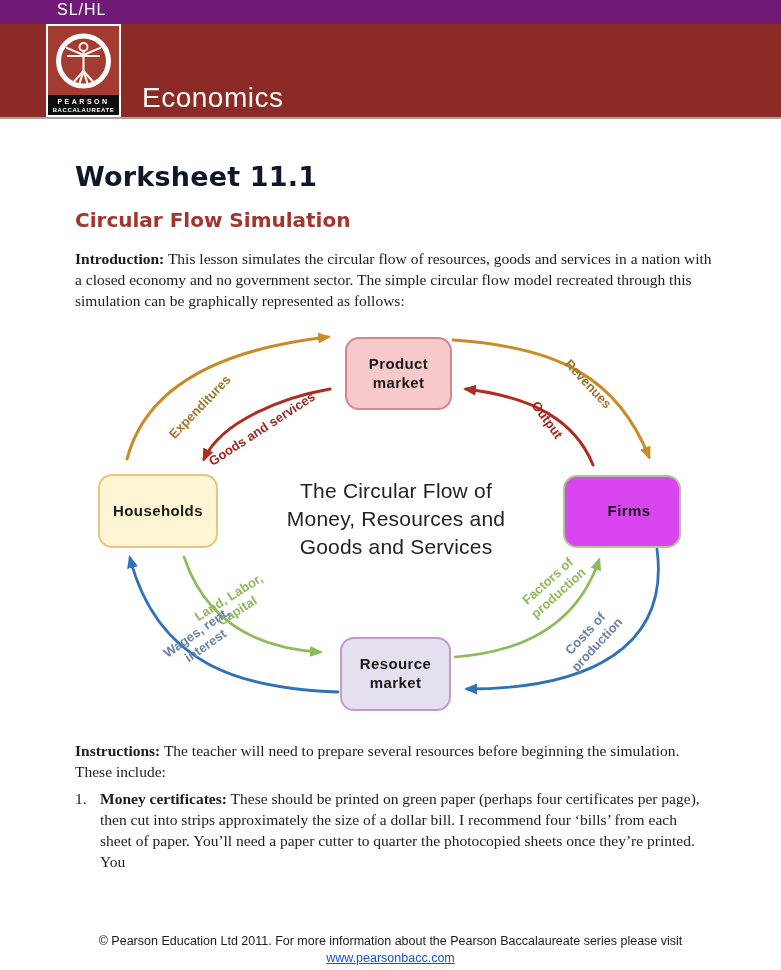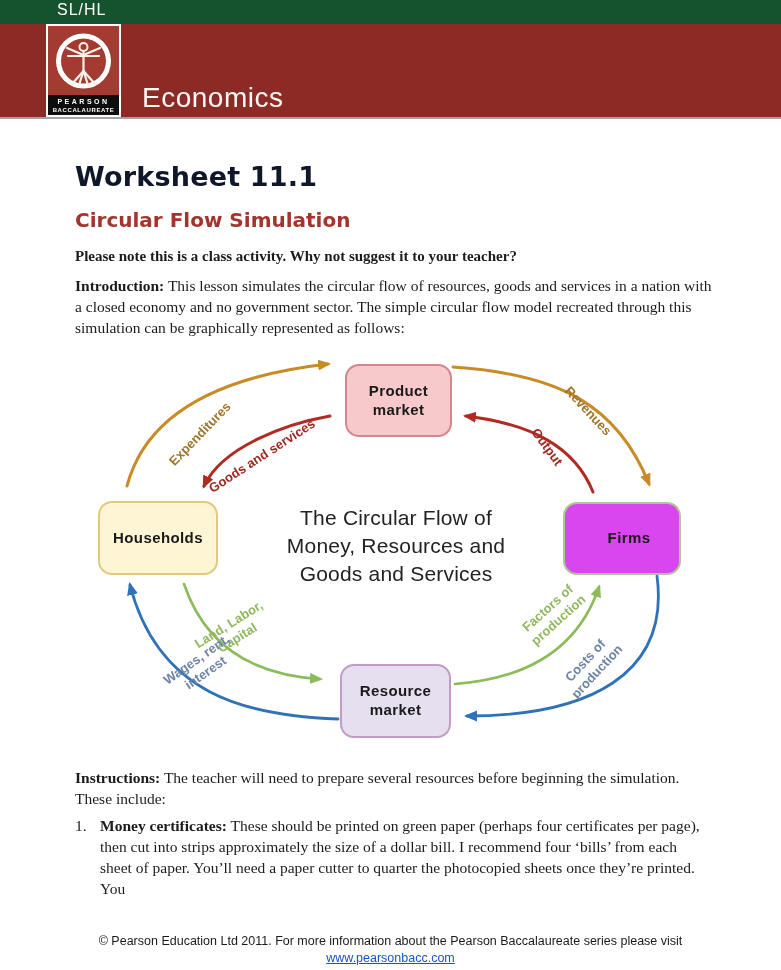--- a/index.html
+++ b/index.html
@@ -1,21 +1,21 @@
 <!DOCTYPE html>
 <html><head>
 <meta charset="utf-8">
 <style>
   html,body{margin:0;padding:0;background:#ffffff;}
   .page{position:relative;width:781px;height:970px;background:#fff;overflow:hidden;
         font-family:"Liberation Serif",serif;color:#1b1b1b;}
 
   
   .hdr{position:relative;width:781px;height:117px;}
-  .hdr-strip{position:absolute;left:0;top:0;width:100%;height:24px;background:#14532d;}
+  .hdr-strip{position:absolute;left:0;top:0;width:100%;height:24px;background:#701a75;}
   .hdr-strip span{position:absolute;left:57px;top:1px;color:#fff;
         font:16px "Liberation Sans",sans-serif;letter-spacing:1px;}
   .hdr-band{position:absolute;left:0;top:24px;width:100%;height:93px;background:#8c2b25;
         border-bottom:2px solid #a3a3a3;}
   .hdr-title{position:absolute;left:142px;top:58px;color:#fdf8f4;
         font:28px "Liberation Sans",sans-serif;letter-spacing:.5px;}
   .logo{position:absolute;left:46px;top:24px;width:75px;height:93px;}
 
   
   .content{padding:0 69px 0 75px;}
@@ -91,21 +91,20 @@
         <text x="37.5" y="88" text-anchor="middle" fill="#ffffff" font-family="Liberation Sans, sans-serif" font-size="6" font-weight="bold" letter-spacing="0.6">BACCALAUREATE</text>
       </svg>
     </div>
   </div>
 
   <div class="content">
 
     <h1 class="ws">Worksheet 11.1</h1>
     <h2 class="ws">Circular Flow Simulation</h2>
 
-    <p class="note">Please note this is a class activity. Why not suggest it to your teacher?</p>
 
 
     <p class="para"><b>Introduction:</b> <span>This lesson simulates the circular flow of resources, goods and services in a nation with a closed economy and no government sector. The simple circular flow model recreated through this simulation can be graphically represented as follows:</span></p>
 
     <div class="diagram">
 
       <svg class="dg-svg" width="640" height="413" viewBox="0 0 640 413">
         <defs>
           <marker id="ah-gold" markerUnits="userSpaceOnUse" markerWidth="15" markerHeight="13" refX="10" refY="5.5" orient="auto">
             <path d="M0,0 L13,5.5 L0,11 Z" fill="#c98b26"></path>

